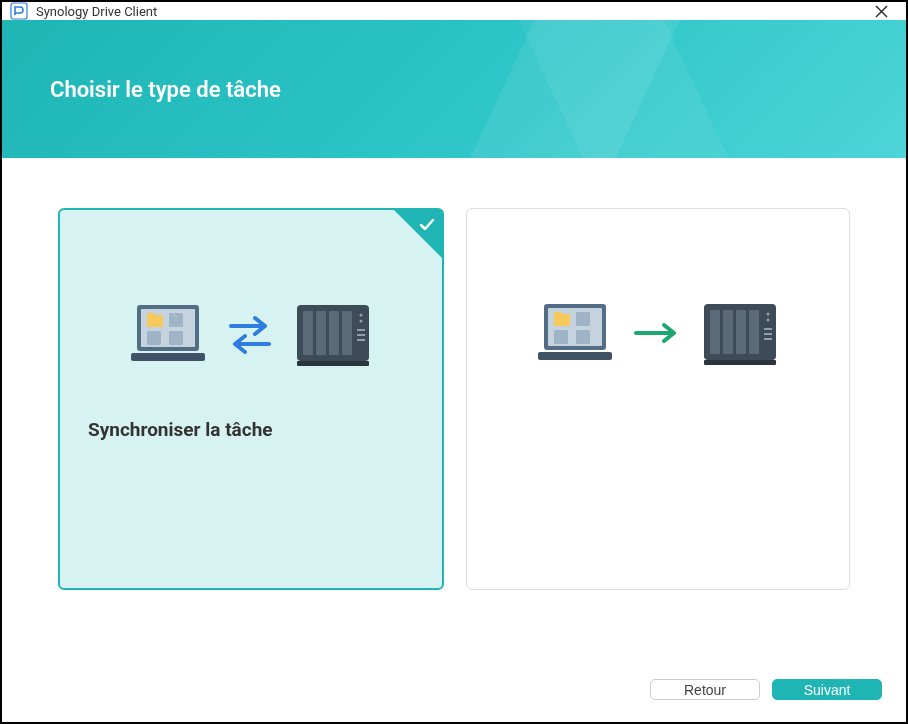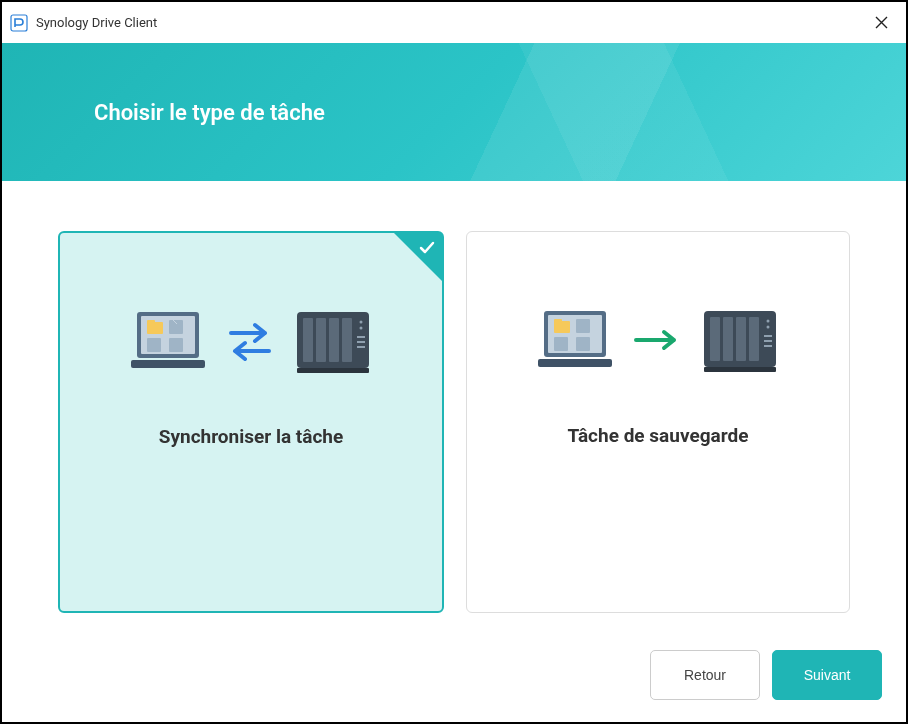--- a/index.html
+++ b/index.html
@@ -7,21 +7,21 @@
       font-family: -apple-system, BlinkMacSystemFont, "Segoe UI", Roboto, Arial, sans-serif;
       background: #fff;
       width: 908px;
       height: 724px;
       border: 2px solid #000;
       display: flex;
       flex-direction: column;
       overflow: hidden;
     }
     .titlebar {
-      height: 41px;
+      height: 18px;
       display: flex;
       align-items: center;
       padding: 0 8px;
       background: #fff;
     }
     .titlebar-icon {
       width: 18px;
       height: 18px;
       margin-right: 8px;
       display: flex;
@@ -56,34 +56,33 @@
       left: 0; right: 0; top: 0; bottom: 0;
       background:
         linear-gradient(115deg, transparent 0%, transparent 55%, rgba(255,255,255,0.08) 55%, rgba(255,255,255,0.08) 70%, transparent 70%),
         linear-gradient(65deg, transparent 0%, transparent 60%, rgba(255,255,255,0.06) 60%, rgba(255,255,255,0.06) 75%, transparent 75%);
     }
     .header-title {
       color: #fff;
       font-size: 22px;
       font-weight: 600;
       position: relative;
-      margin-left: 44px;
     }
     .content {
       flex: 1;
       padding: 50px 56px 20px;
       display: flex;
       gap: 22px;
     }
     .card {
       flex: 1;
       border: 1px solid #ddd;
       border-radius: 6px;
-      padding: 38px 28px 40px;
-      text-align: center;
+      padding: 54px 28px 40px;
+      text-align: left;
       cursor: pointer;
       position: relative;
       background: #fff;
       height: 382px;
     }
     .card.selected {
       border: 2px solid #1fb5b5;
       background: #d6f3f2;
     }
     .card-corner {
@@ -123,21 +122,21 @@
       padding: 0 6px;
     }
     .footer {
       padding: 16px 24px 22px;
       display: flex;
       justify-content: flex-end;
       gap: 12px;
     }
     .btn {
       min-width: 110px;
-      height: 50px;
+      height: 21px;
       border-radius: 5px;
       font-size: 14px;
       cursor: pointer;
       border: 1px solid #ccc;
       background: #fff;
       color: #444;
     }
     .btn.primary {
       background: #1fb5b5;
       border-color: #1fb5b5;
@@ -231,21 +230,20 @@
         <rect x="23" y="12" width="10" height="44" rx="1" fill="#5b6a79"></rect>
         <rect x="36" y="12" width="10" height="44" rx="1" fill="#5b6a79"></rect>
         <rect x="49" y="12" width="10" height="44" rx="1" fill="#5b6a79"></rect>
         <circle cx="68" cy="16" r="1.5" fill="#8fa0af"></circle>
         <circle cx="68" cy="22" r="1.5" fill="#8fa0af"></circle>
         <rect x="64" y="30" width="8" height="2" fill="#8fa0af"></rect>
         <rect x="64" y="35" width="8" height="2" fill="#8fa0af"></rect>
         <rect x="64" y="40" width="8" height="2" fill="#8fa0af"></rect>
       </svg>
     </div>
-    <div class="card-title">Tâche de sauvegarde</div>
   </div>
 
 </div>
 
 <div class="footer">
   <button class="btn">Retour</button>
   <button class="btn primary">Suivant</button>
 </div>
 
 </body></html>

